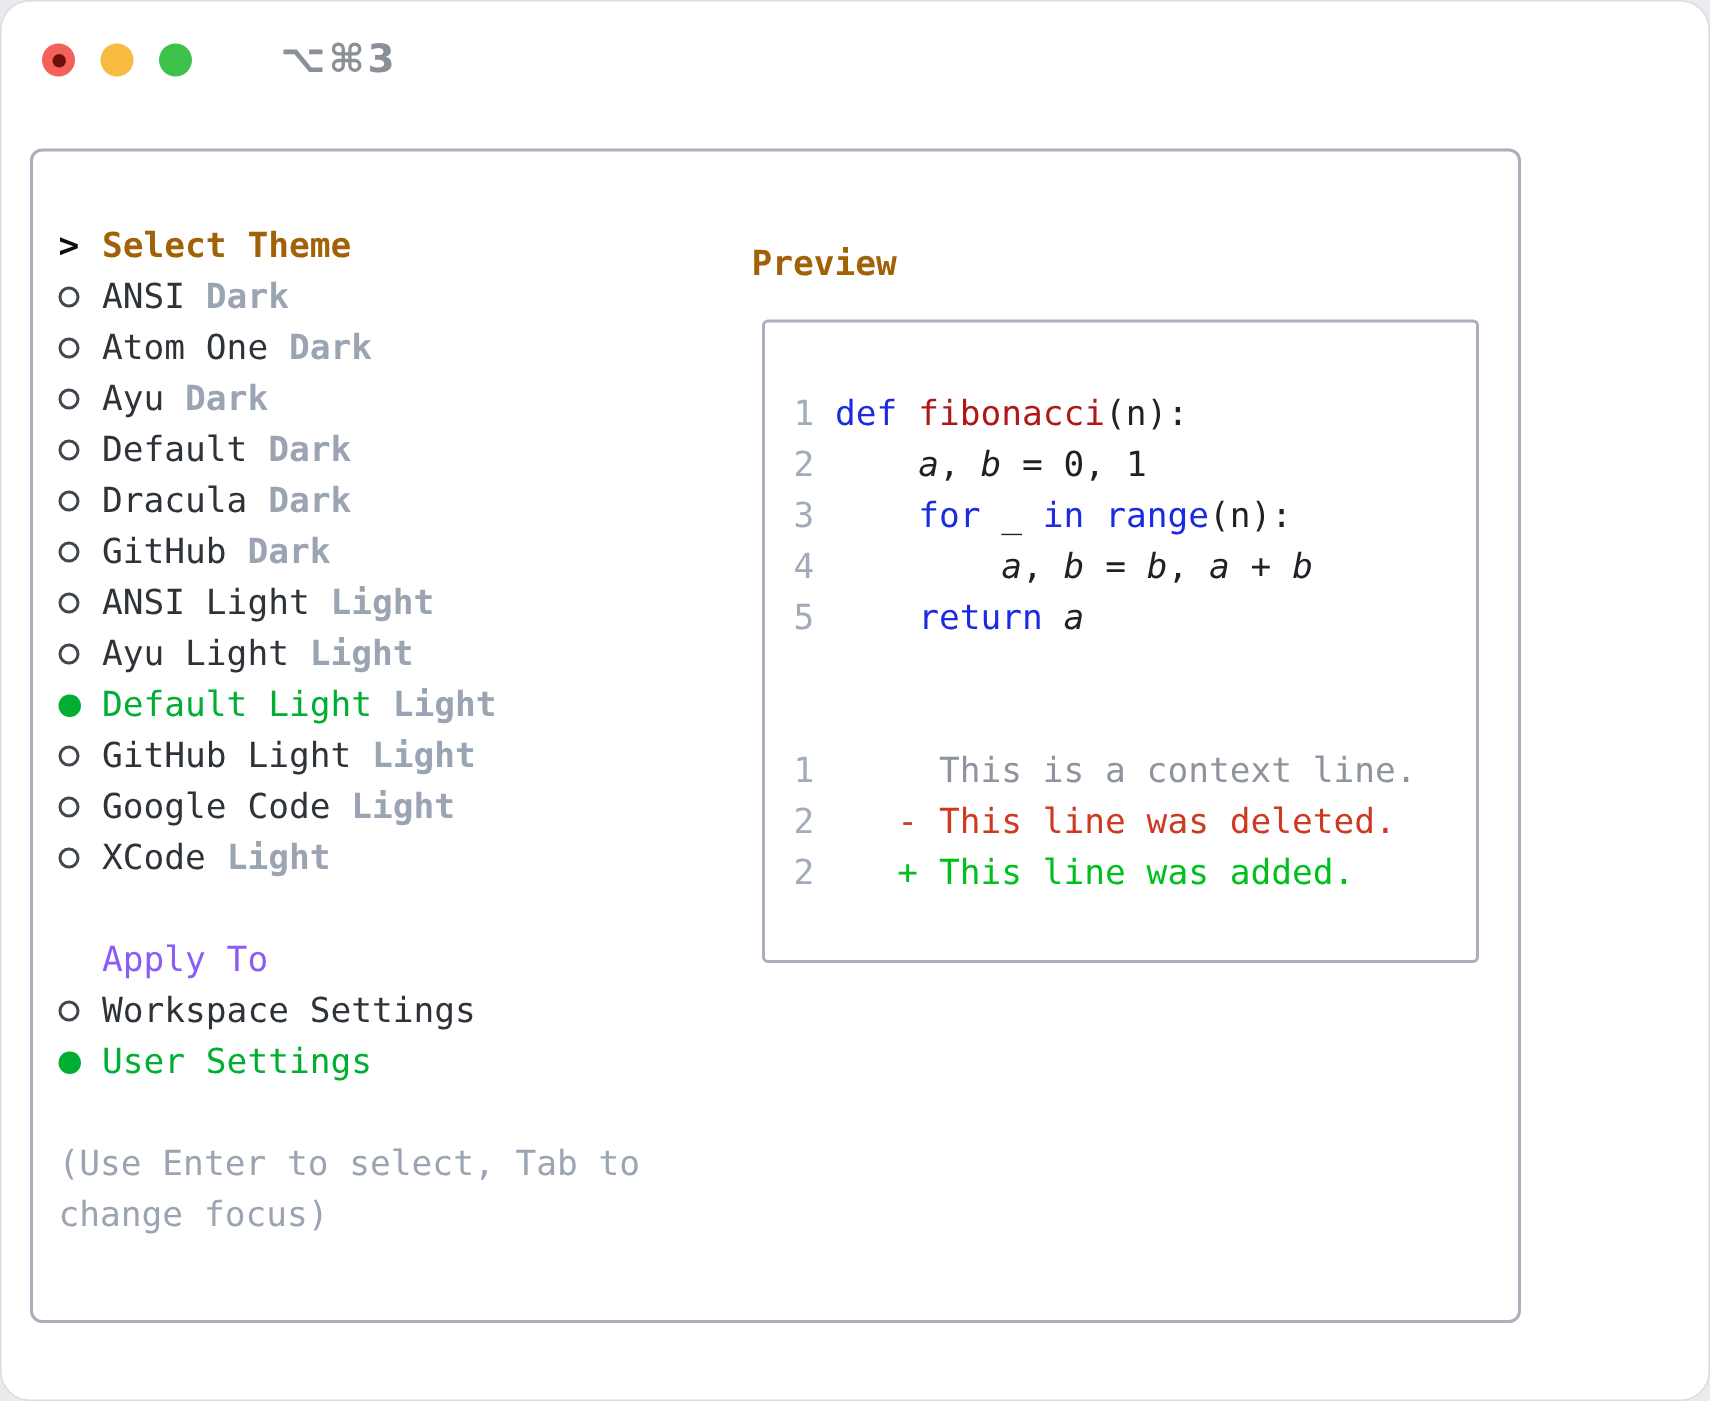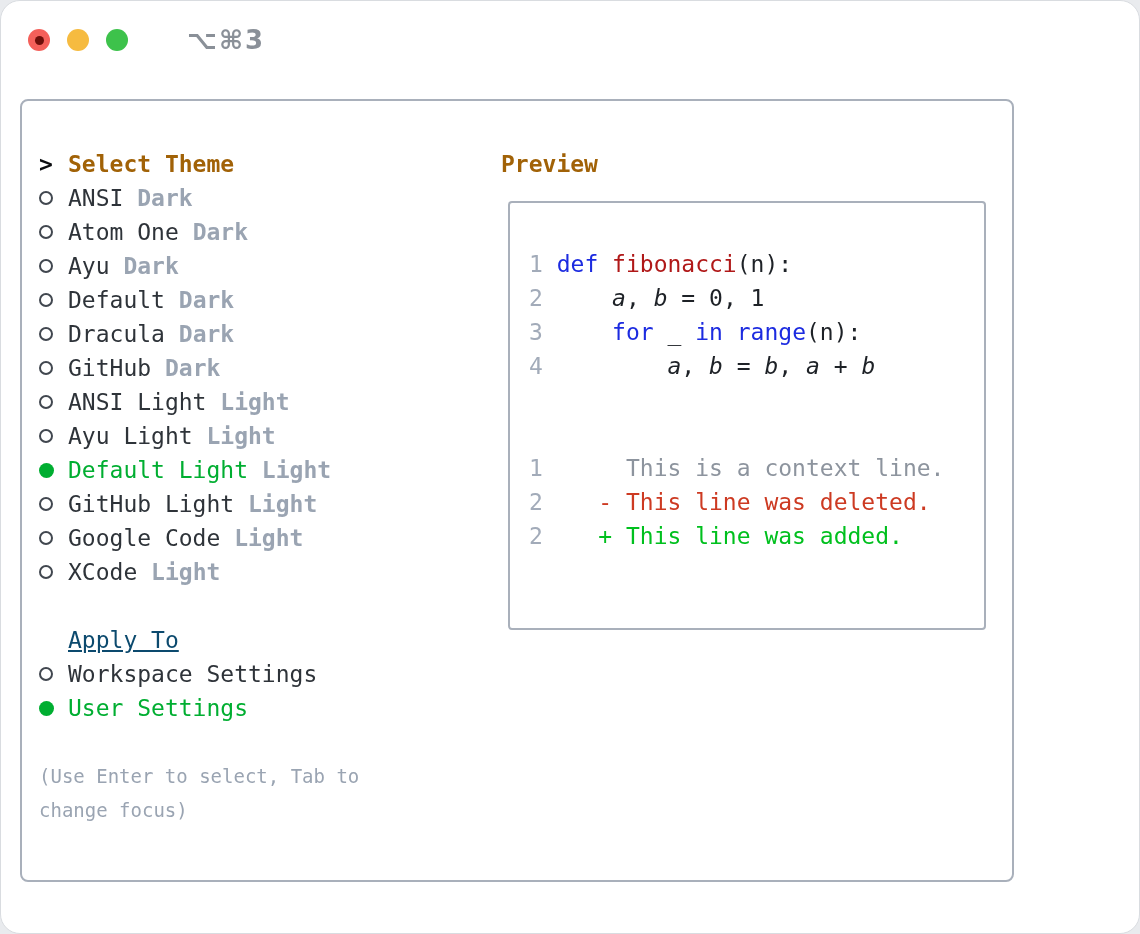--- a/index.html
+++ b/index.html
@@ -56,21 +56,21 @@
   
   .panel {
     position: absolute;
     left: 19px; top: 98px;
     width: 994px; height: 783px;
     border: 2px solid var(--panel-border);
     border-radius: 8px;
     background: #ffffff;
   }
   .left-col  { position: absolute; left: 17px;  top: 46px; width: 450px; }
-  .right-col { position: absolute; left: 479px; top: 46px; width: 500px; }
+  .right-col { position: absolute; left: 479px; top: 58px; width: 500px; }
 
   .row {
     display: flex;
     height: 34px;
     line-height: 34px;
     font-size: 23px;
     white-space: pre;
     align-items: flex-start;
   }
   .marker { width: 29px; flex: none; height: 34px; position: relative; }
@@ -87,28 +87,28 @@
     border-radius: 50%;
   }
   .radio-dot {
     position: absolute;
     left: 0; top: 10px;
     width: 15px; height: 15px;
     border-radius: 50%;
     background: var(--accent-green);
   }
   .header-text { font-weight: 700; color: #a16207; line-height: 34px; }
-  .plain-header { color: #0c4a6e; line-height: 34px; text-decoration: underline; }
+  .plain-header { color: #8b5cf6; line-height: 34px; }
   .item-name { color: #2e3339; line-height: 34px; }
   .item-name.selected { color: var(--accent-green); }
   .item-variant { color: var(--muted); line-height: 34px; padding-left: 0.602em; font-weight: bold; }
   .spacer { height: 34px; }
   .help-line {
     height: 34px; line-height: 34px;
-    font-size: 19px;
+    font-size: 23px;
     color: var(--muted);
     white-space: pre;
   }
   
   .preview-box {
     margin-left: 7px;
     margin-top: 20px;
     width: 478px;
     height: 429px;
     border: 2px solid var(--panel-border);
@@ -190,20 +190,21 @@
     <div class="right-col">
       <div class="row">
         <span class="header-text">Preview</span>
       </div>
       <div class="preview-box">
         <div id="preview-lines">
             <div class="pline"><span class="tk-num">1 </span><span class="tk-kw">def </span><span class="tk-fn">fibonacci</span><span class="tk-pl">(n):</span></div>
             <div class="pline"><span class="tk-num">2 </span><span class="tk-pl">    </span><span class="tk-var">a</span><span class="tk-pl">, </span><span class="tk-var">b</span><span class="tk-pl"> = 0, 1</span></div>
             <div class="pline"><span class="tk-num">3 </span><span class="tk-pl">    </span><span class="tk-kw">for</span><span class="tk-pl"> _ </span><span class="tk-kw">in</span><span class="tk-pl"> </span><span class="tk-kw">range</span><span class="tk-pl">(n):</span></div>
             <div class="pline"><span class="tk-num">4 </span><span class="tk-pl">        </span><span class="tk-var">a</span><span class="tk-pl">, </span><span class="tk-var">b</span><span class="tk-pl"> = </span><span class="tk-var">b</span><span class="tk-pl">, </span><span class="tk-var">a</span><span class="tk-pl"> + </span><span class="tk-var">b</span></div>
+            <div class="pline"><span class="tk-num">5 </span><span class="tk-pl">    </span><span class="tk-kw">return</span><span class="tk-pl"> </span><span class="tk-var">a</span></div>
             <div class="pline"></div>
             <div class="pline"></div>
             <div class="pline"><span class="tk-num">1</span><span class="tk-ctx">      This is a context line.</span></div>
             <div class="pline"><span class="tk-num">2</span><span class="tk-del">    - This line was deleted.</span></div>
             <div class="pline"><span class="tk-num">2</span><span class="tk-add">    + This line was added.</span></div>
           </div>
       </div>
     </div>
 
   </div>

